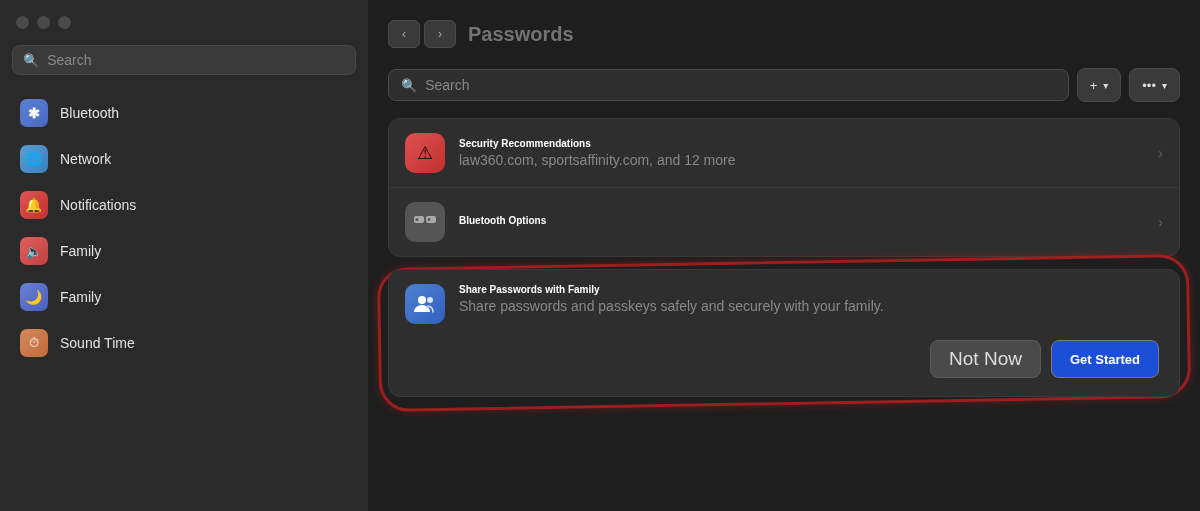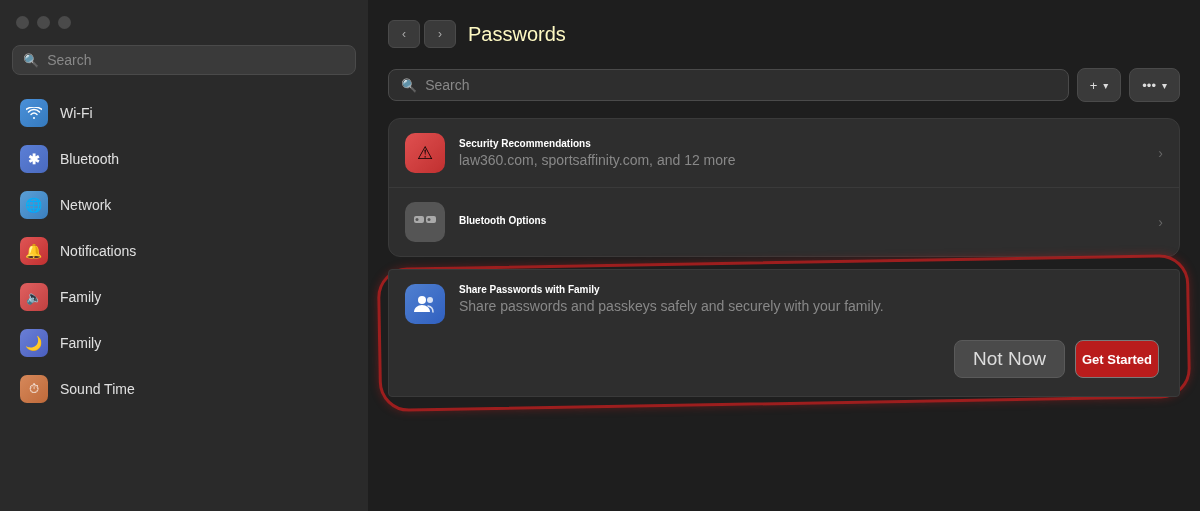--- a/index.html
+++ b/index.html
@@ -133,22 +133,22 @@
       display: flex;
       align-items: center;
       justify-content: center;
       cursor: pointer;
       color: #aaa;
       font-size: 12px;
     }
 
     .main-title {
       font-size: 20px;
-      font-weight: 400;
-      color: #fef9c3;
+      font-weight: 700;
+      color: #737373;
     }
 
     .main-search-bar {
       display: flex;
       align-items: center;
       gap: 8px;
       margin-bottom: 16px;
     }
 
     .main-search {
@@ -246,21 +246,21 @@
     }
 
     .card-chevron {
       color: #666;
       font-size: 14px;
     }
 
     
     .family-card-wrapper {
       background: #2e2e2e;
-      border-radius: 4px;
+      border-radius: 12px;
       border: 1px solid #3a3a3a;
       position: relative;
       overflow: visible;
     }
 
     .family-card {
       display: flex;
       flex-direction: column;
       padding: 14px 16px;
       gap: 0;
@@ -284,24 +284,24 @@
       background: #4a4a4a;
       border: 1px solid #5a5a5a;
       border-radius: 8px;
       padding: 7px 18px;
       color: #ddd;
       font-size: 19px;
       cursor: pointer;
     }
 
     .btn-get-started {
-      background: #b91c1c;
+      background: #1d4ed8;
       border: 1px solid #7a7a7a;
       border-radius: 8px;
-      padding: 7px 6px;
+      padding: 7px 18px;
       color: #fff;
       font-size: 13px;
       font-weight: 600;
       cursor: pointer;
     }
 
     
     .red-oval {
       position: absolute;
       top: -8px;
@@ -324,31 +324,20 @@
     <div class="traffic-light"></div>
     <div class="traffic-light"></div>
   </div>
 
   <div class="sidebar-search">
     <span class="search-icon">🔍</span>
     <input type="text" placeholder="Search" style="">
   </div>
 
   <div class="sidebar-items">
-    <div class="sidebar-item">
-      <div class="sidebar-icon icon-wifi">
-        <svg width="16" height="12" viewBox="0 0 16 12" fill="none">
-          <path d="M8 10a1 1 0 100 2 1 1 0 000-2z" fill="white"></path>
-          <path d="M5 7.5C5.9 6.6 6.9 6 8 6s2.1.6 3 1.5" stroke="white" stroke-width="1.5" stroke-linecap="round" fill="none"></path>
-          <path d="M2.5 5C4 3.4 5.9 2.5 8 2.5s4 .9 5.5 2.5" stroke="white" stroke-width="1.5" stroke-linecap="round" fill="none"></path>
-          <path d="M0 2.5C2.1.9 4.9 0 8 0s5.9.9 8 2.5" stroke="white" stroke-width="1.5" stroke-linecap="round" fill="none"></path>
-        </svg>
-      </div>
-      <span>Wi-Fi</span>
-    </div>
 
     <div class="sidebar-item">
       <div class="sidebar-icon icon-bluetooth">
         <span style="color:white;font-size:14px;font-weight:bold;">✱</span>
       </div>
       <span>Bluetooth</span>
     </div>
 
     <div class="sidebar-item">
       <div class="sidebar-icon icon-network">

